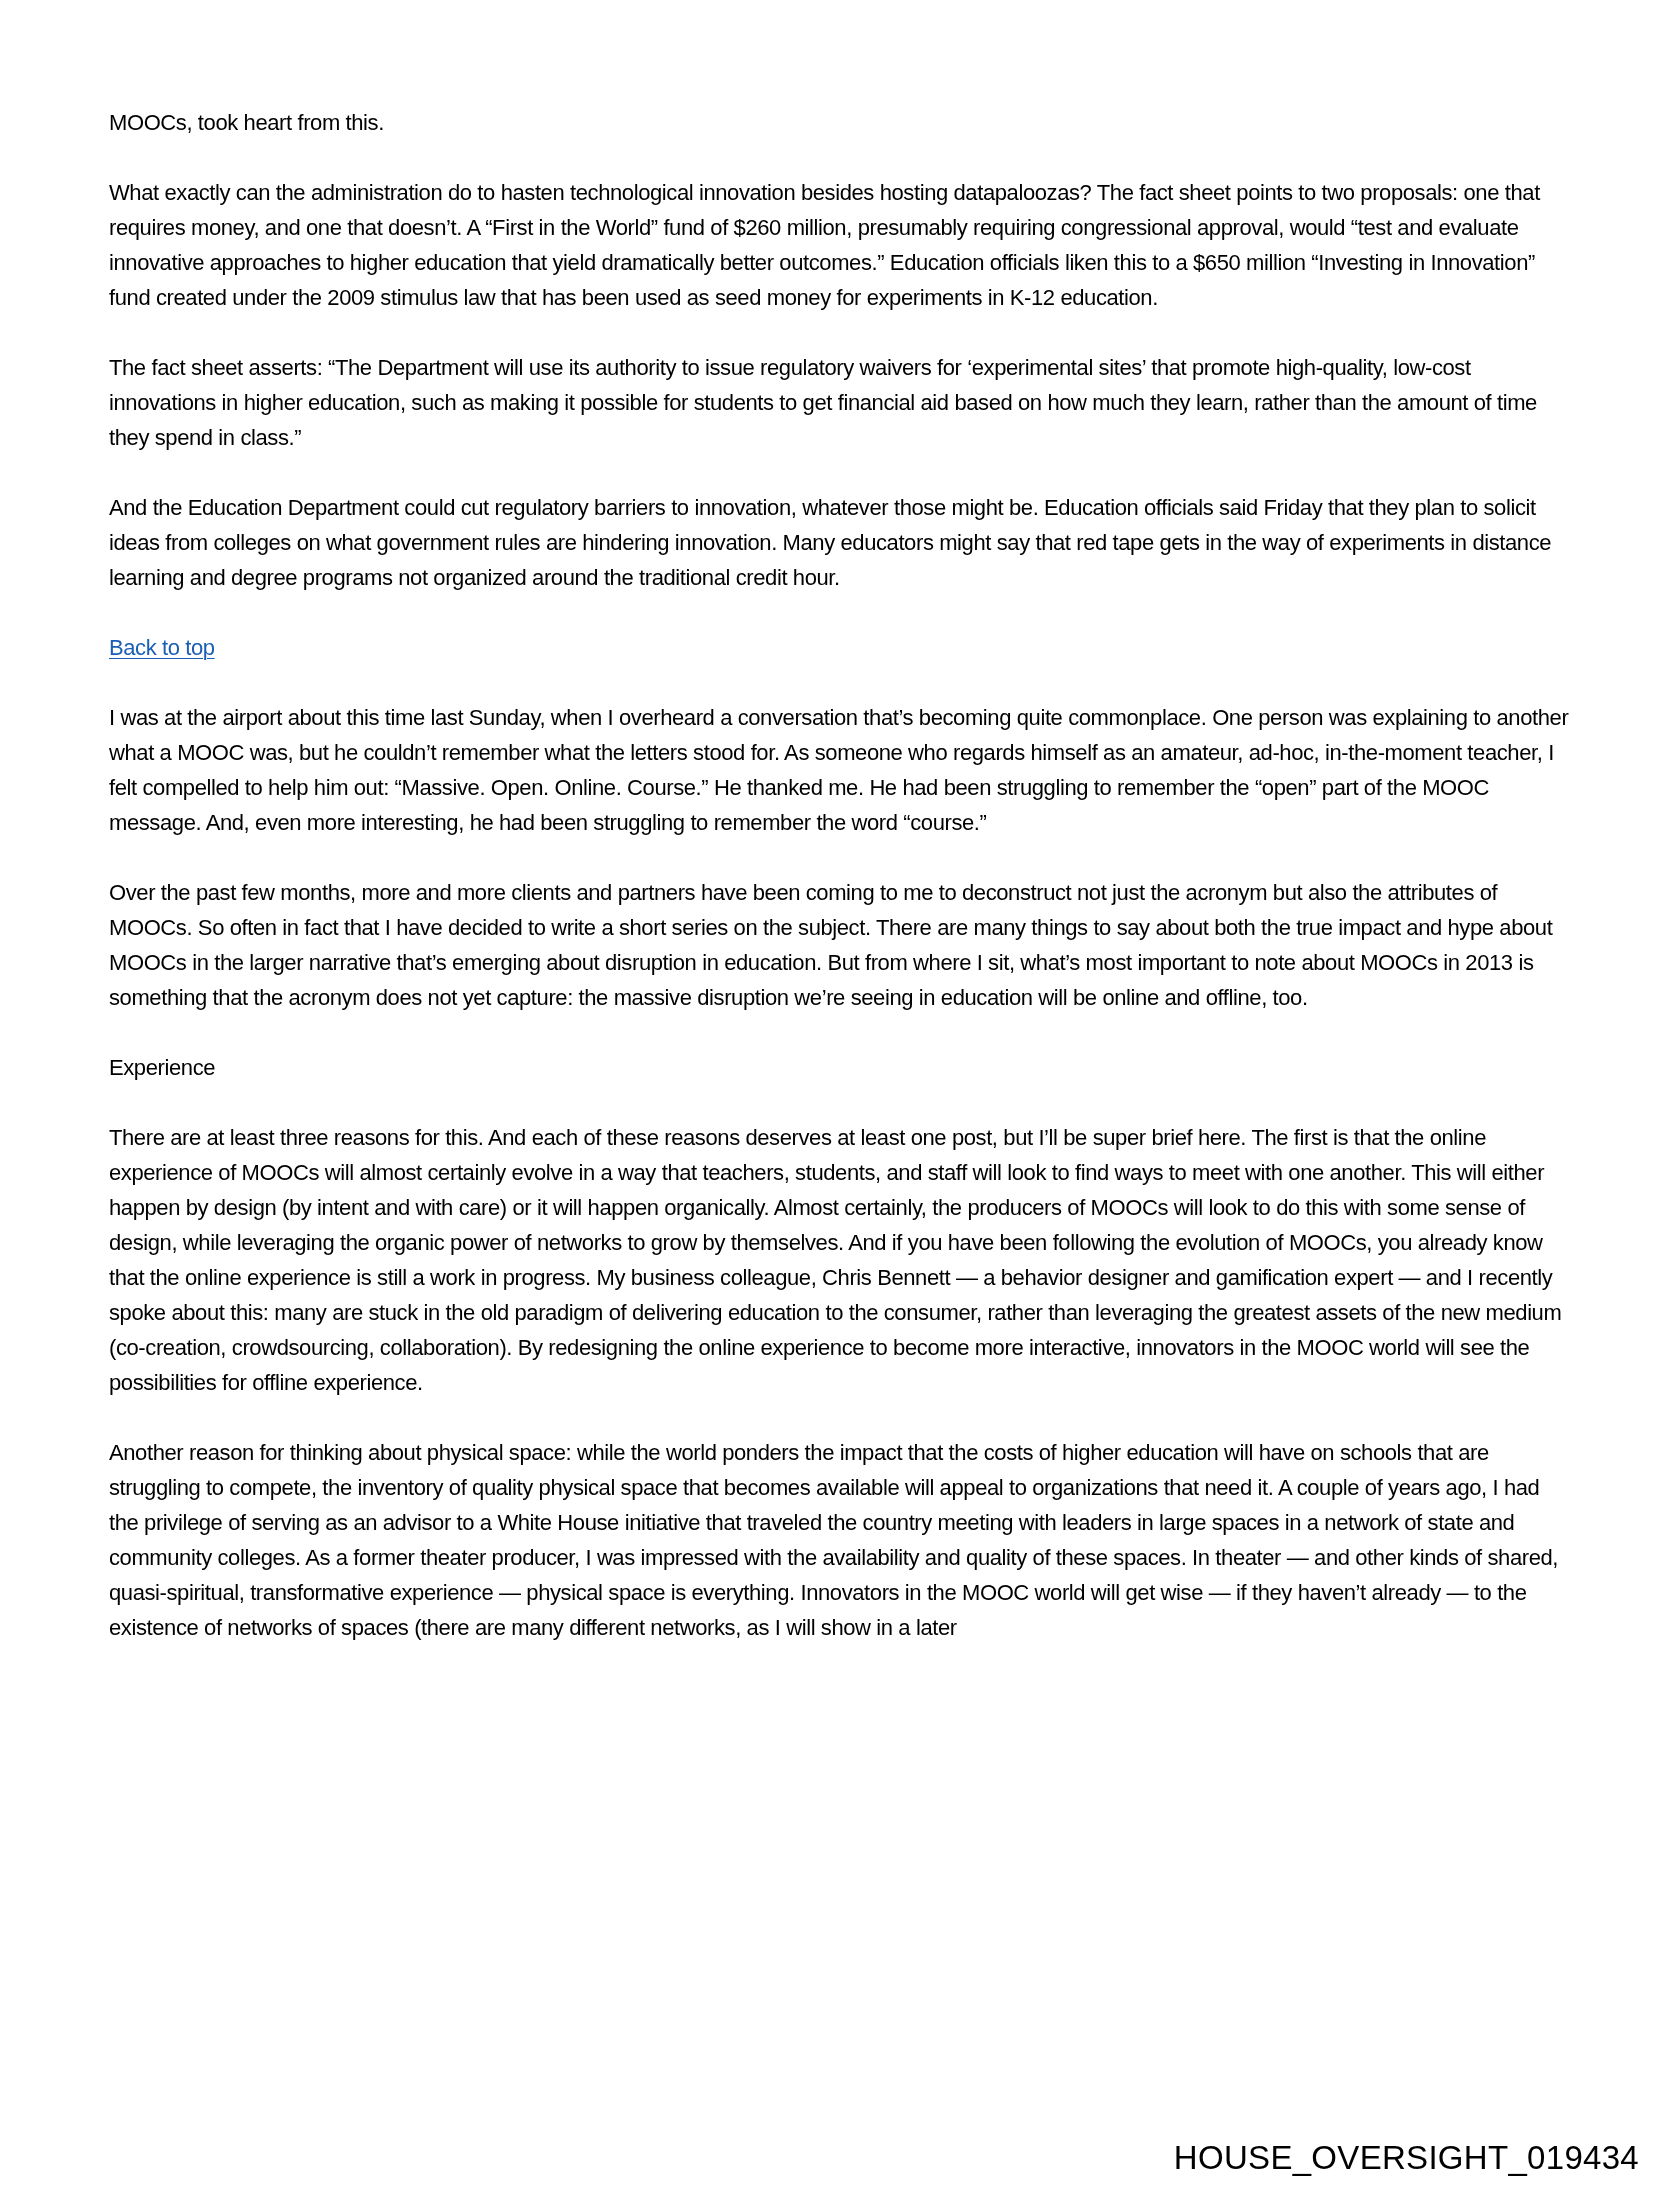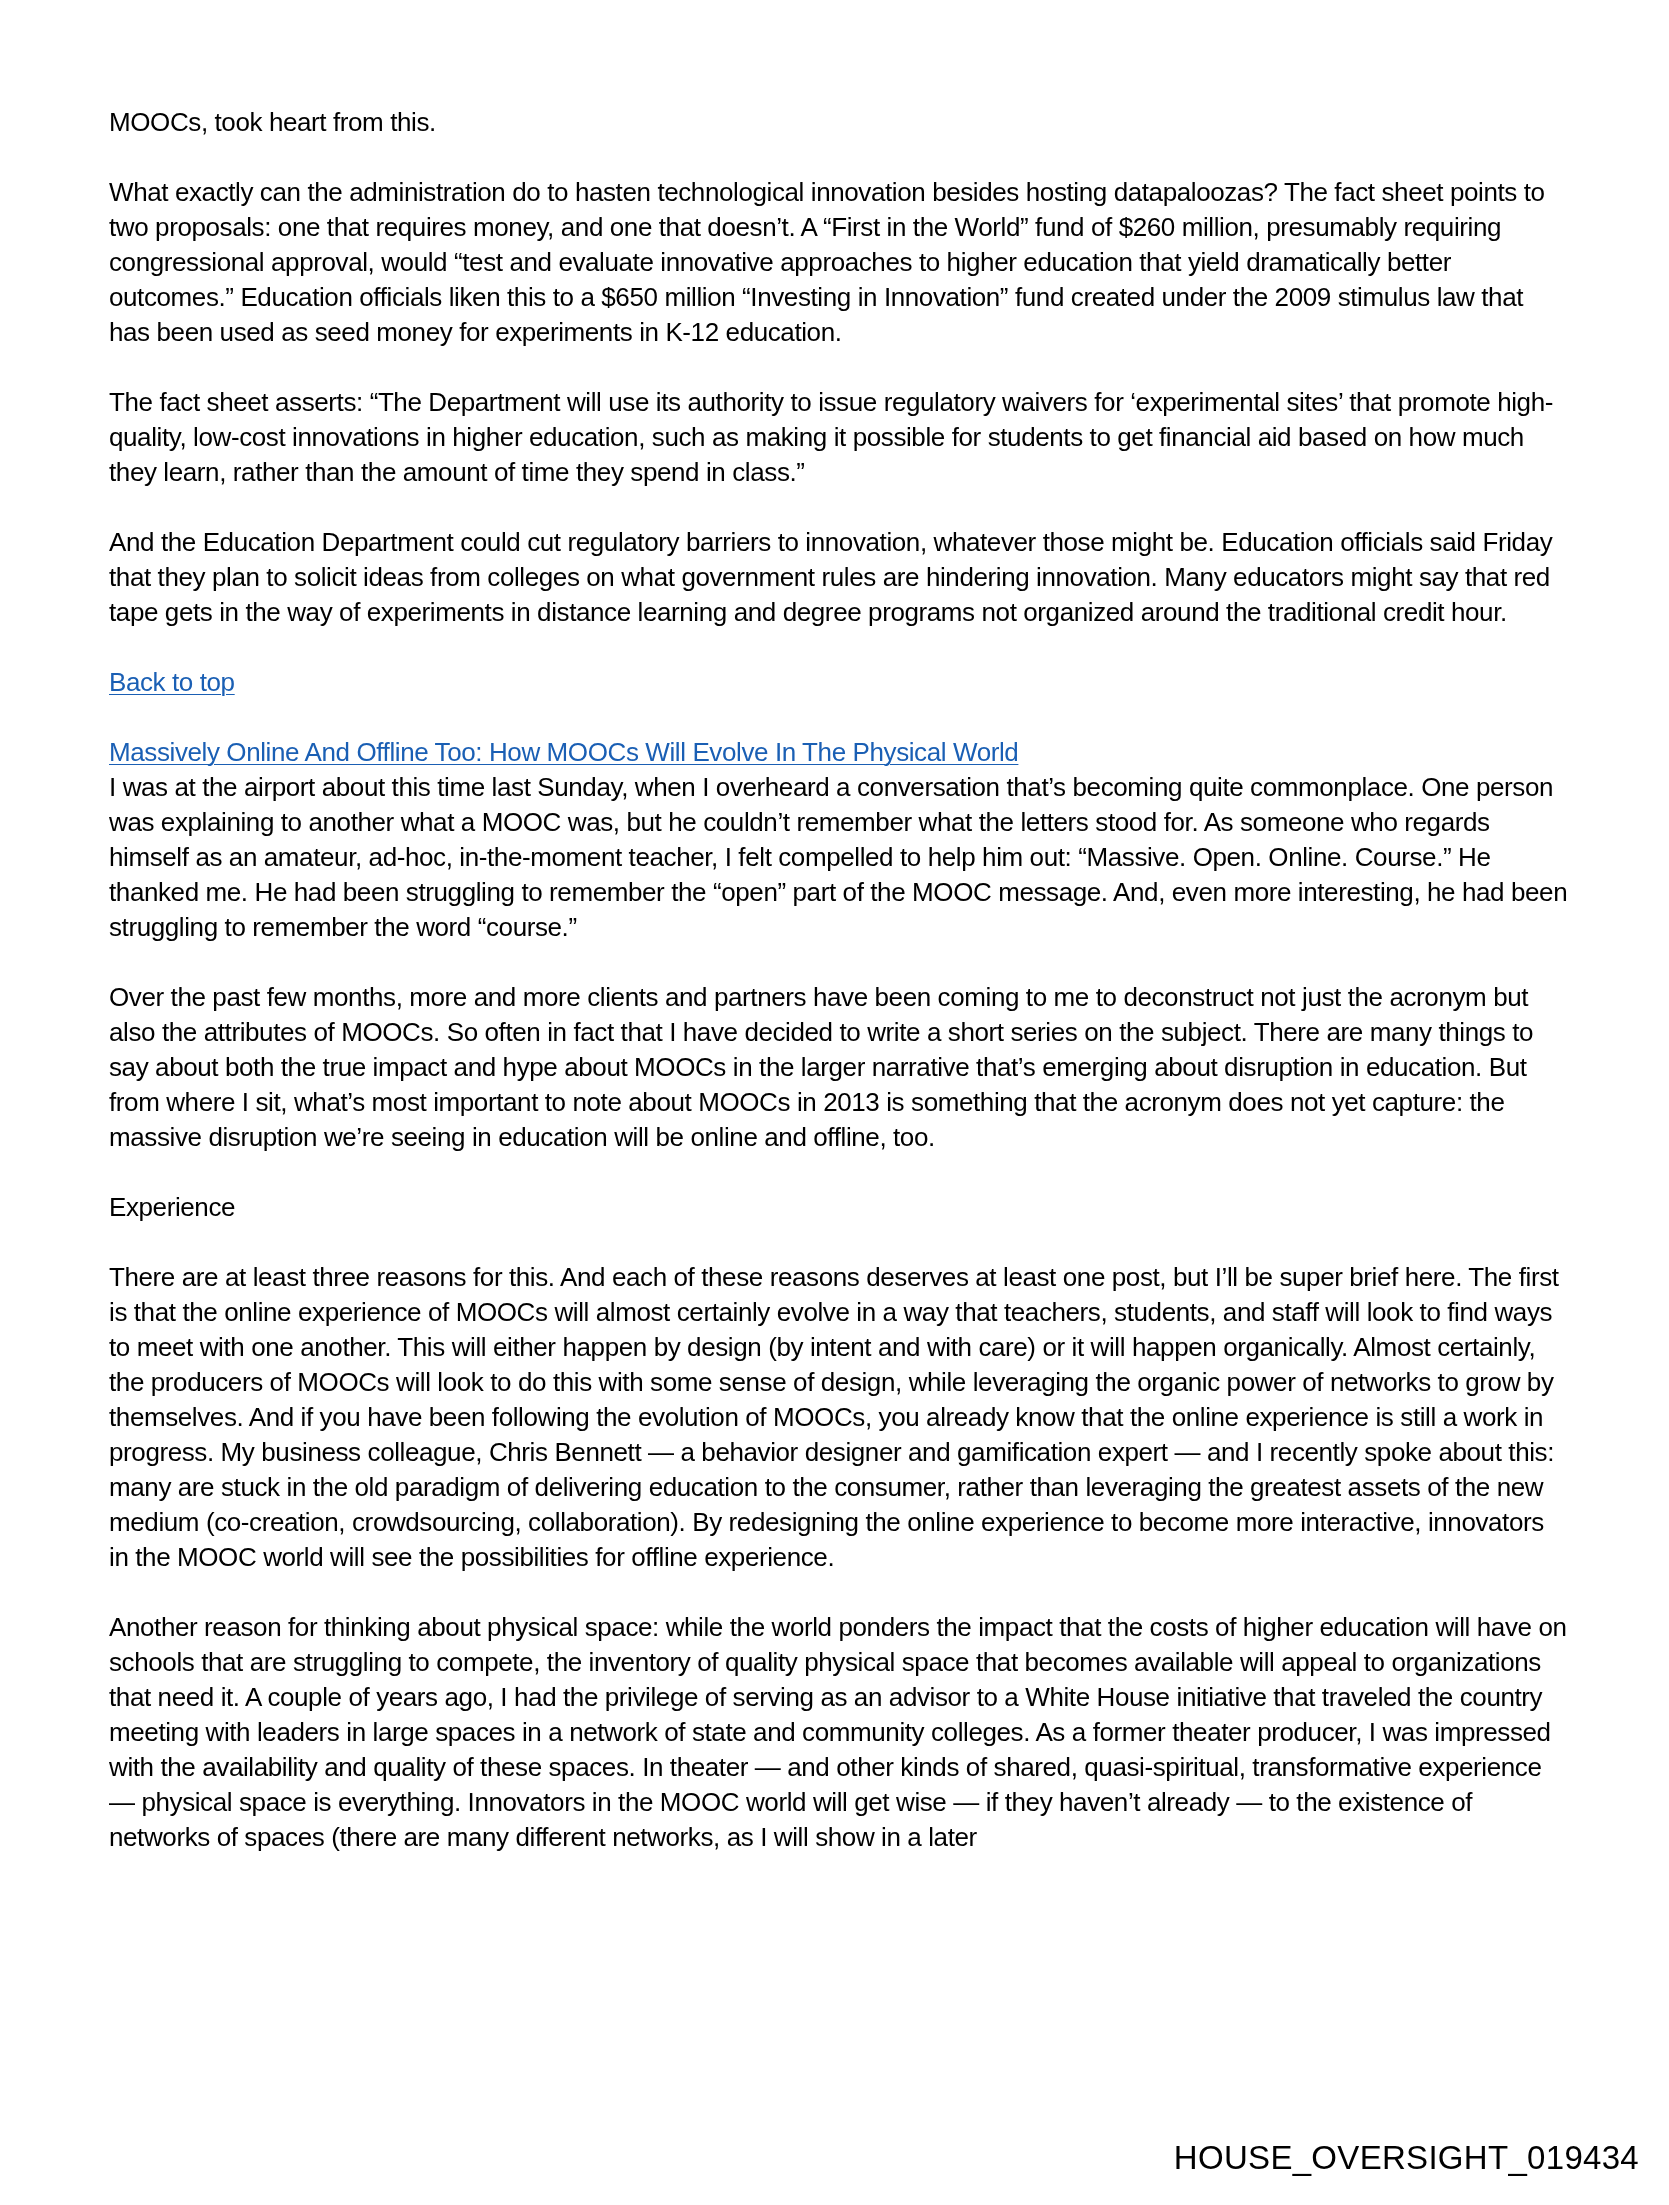--- a/index.html
+++ b/index.html
@@ -2,21 +2,21 @@
 <html style="font-size:10.5px"><head>
 <meta charset="utf-8">
 <style>
   html, body { margin: 0; padding: 0; background: #ffffff; }
   body {
     width: 1669px; height: 2205px; position: relative; overflow: hidden;
     font-family: "Liberation Sans", sans-serif; color: #000000;
   }
   .page {
     position: absolute; left: 109px; top: 105px; width: 1460px;
-    font-size: 26px; line-height: 35px; letter-spacing: -0.4px;
+    font-size: 22px; line-height: 35px; letter-spacing: -0.4px;
   }
   p { margin: 0 0 35px 0; }
   .tight { margin-bottom: 0; }
   a.link { color: #1a5fb4; text-underline-offset: 3.3px; text-decoration-thickness: 1.3px; }
   .bold { font-weight: bold; }
   .footer-stamp {
     position: absolute; right: 30px; top: 2139px;
     font-size: 33px; letter-spacing: 0.3px; color: #000; margin-left: 28px;
   }
 </style>
@@ -26,23 +26,20 @@
 <div class="page">
   <p>MOOCs, took heart from this.</p>
   <p>What exactly can the administration do to hasten technological innovation besides hosting datapaloozas? The fact sheet points to two proposals: one that requires money, and one that doesn’t. A “First in the World” fund of $260 million, presumably requiring congressional approval, would “test and evaluate innovative approaches to higher education that yield dramatically better outcomes.” Education officials liken this to a $650 million “Investing in Innovation” fund created under the 2009 stimulus law that has been used as seed money for experiments in K-12 education.</p>
   <p>The fact sheet asserts: “The Department will use its authority to issue regulatory waivers for ‘experimental sites’ that promote high-quality, low-cost innovations in higher education, such as making it possible for students to get financial aid based on how much they learn, rather than the amount of time they spend in class.”</p>
   <p>And the Education Department could cut regulatory barriers to innovation, whatever those might be. Education officials said Friday that they plan to solicit ideas from colleges on what government rules are hindering innovation. Many educators might say that red tape gets in the way of experiments in distance learning and degree programs not organized around the traditional credit hour.</p>
 
   <p>
     <a class="link" href="#">Back to top</a>
   </p>
 
-  <p class="tight">
-    <a class="link" href="#">Massively Online And Offline Too: How MOOCs Will Evolve In The Physical World</a>
-  </p>
 
   <p>I was at the airport about this time last Sunday, when I overheard a conversation that’s becoming quite commonplace.  One person was explaining to another what a MOOC was, but he couldn’t remember what the letters stood for.  As someone who regards himself as an amateur, ad-hoc, in-the-moment teacher, I felt compelled to help him out: “Massive. Open. Online. Course.”  He thanked me.  He had been struggling to remember the “open” part of the MOOC message. And, even more interesting, he had been struggling to remember the word “course.”</p>
   <p>Over the past few months, more and more clients and partners have been coming to me to deconstruct not just the acronym but also the attributes of MOOCs.  So often in fact that I have decided to write a short series on the subject.  There are many things to say about both the true impact and hype about MOOCs in the larger narrative that’s emerging about disruption in education.  But from where I sit, what’s most important to note about MOOCs in 2013 is something that the acronym does not yet capture:  the massive disruption we’re seeing in education will be online and offline, too.</p>
   <p>Experience</p>
   <p>There are at least three reasons for this.  And each of these reasons deserves at least one post, but I’ll be super brief here.  The first is that the online experience of MOOCs will almost certainly evolve in a way that teachers, students, and staff will look to find ways to meet with one another.  This will either happen by design (by intent and with care) or it will happen organically.  Almost certainly, the producers of MOOCs will look to do this with some sense of design, while leveraging the organic power of networks to grow by themselves.  And if you have been following the evolution of MOOCs, you already know that the online experience is still a work in progress.  My business colleague, Chris Bennett — a behavior designer and gamification expert — and I recently spoke about this:  many are stuck in the old paradigm of delivering education to the consumer, rather than leveraging the greatest assets of the new medium (co-creation, crowdsourcing, collaboration).  By redesigning the online experience to become more interactive, innovators in the MOOC world will see the possibilities for offline experience.</p>
   <p>Another reason for thinking about physical space:  while the world ponders the impact that the costs of higher education will have on schools that are struggling to compete, the inventory of quality physical space that becomes available will appeal to organizations that need it.  A couple of years ago, I had the privilege of serving as an advisor to a White House initiative that traveled the country meeting with leaders in large spaces in a network of state and community colleges.   As a former theater producer,  I was impressed with the availability and quality of these spaces.  In theater — and other kinds of shared, quasi-spiritual, transformative experience — physical space is everything.  Innovators in the MOOC world will get wise — if they haven’t already — to the existence of networks of spaces (there are many different networks, as I will show in a later</p>
 </div>
 
 <div class="footer-stamp">HOUSE_OVERSIGHT_019434</div>
 

